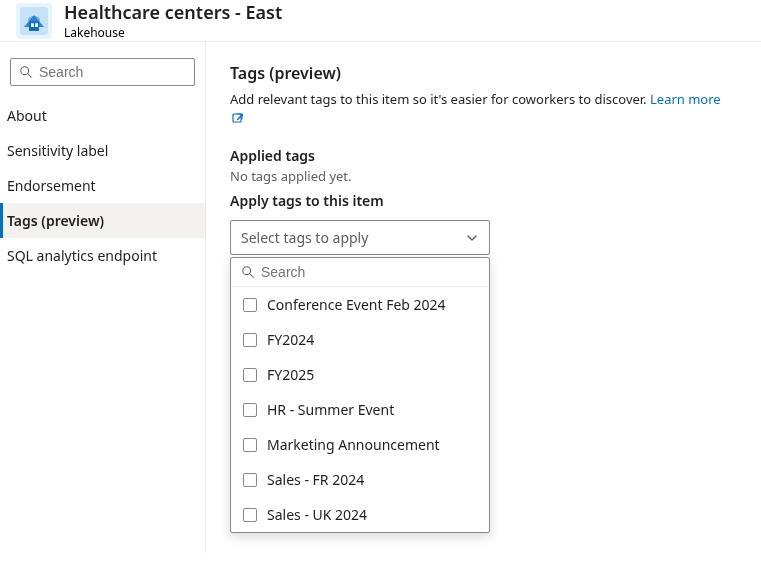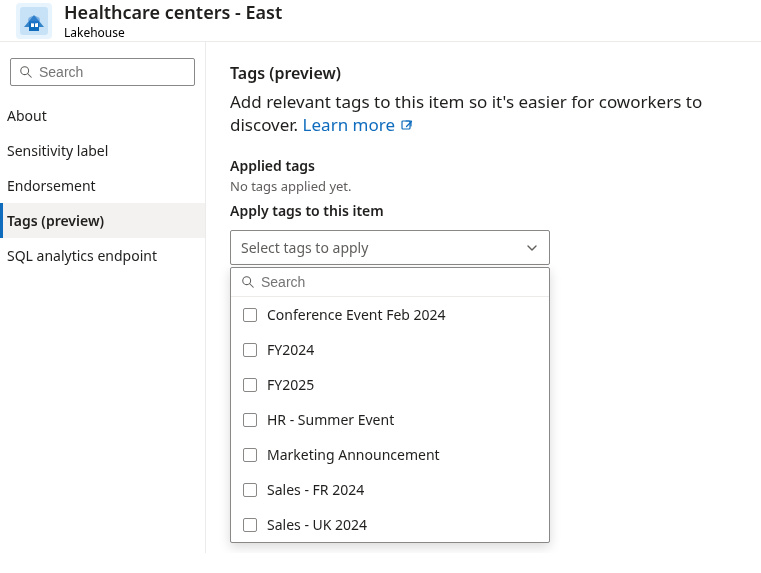--- a/index.html
+++ b/index.html
@@ -92,21 +92,21 @@
       overflow-y: auto;
     }
 
     .section-title {
       font-size: 16px;
       font-weight: 600;
       margin-bottom: 6px;
     }
 
     .description {
-      font-size: 17px;
+      font-size: 13px;
       color: #201f1e;
       margin-bottom: 20px;
     }
     .description a {
       color: #0f6cbd;
       text-decoration: none;
     }
 
     .external-icon {
       display: inline-block;
@@ -130,21 +130,21 @@
 
     .apply-title {
       font-size: 14px;
       font-weight: 600;
       margin-bottom: 10px;
     }
 
     
     .dropdown-wrapper {
       position: relative;
-      width: 320px;
+      width: 260px;
     }
 
     .dropdown-trigger {
       display: flex;
       align-items: center;
       justify-content: space-between;
       border: 1px solid #8a8886;
       border-radius: 2px;
       padding: 7px 10px;
       cursor: pointer;

